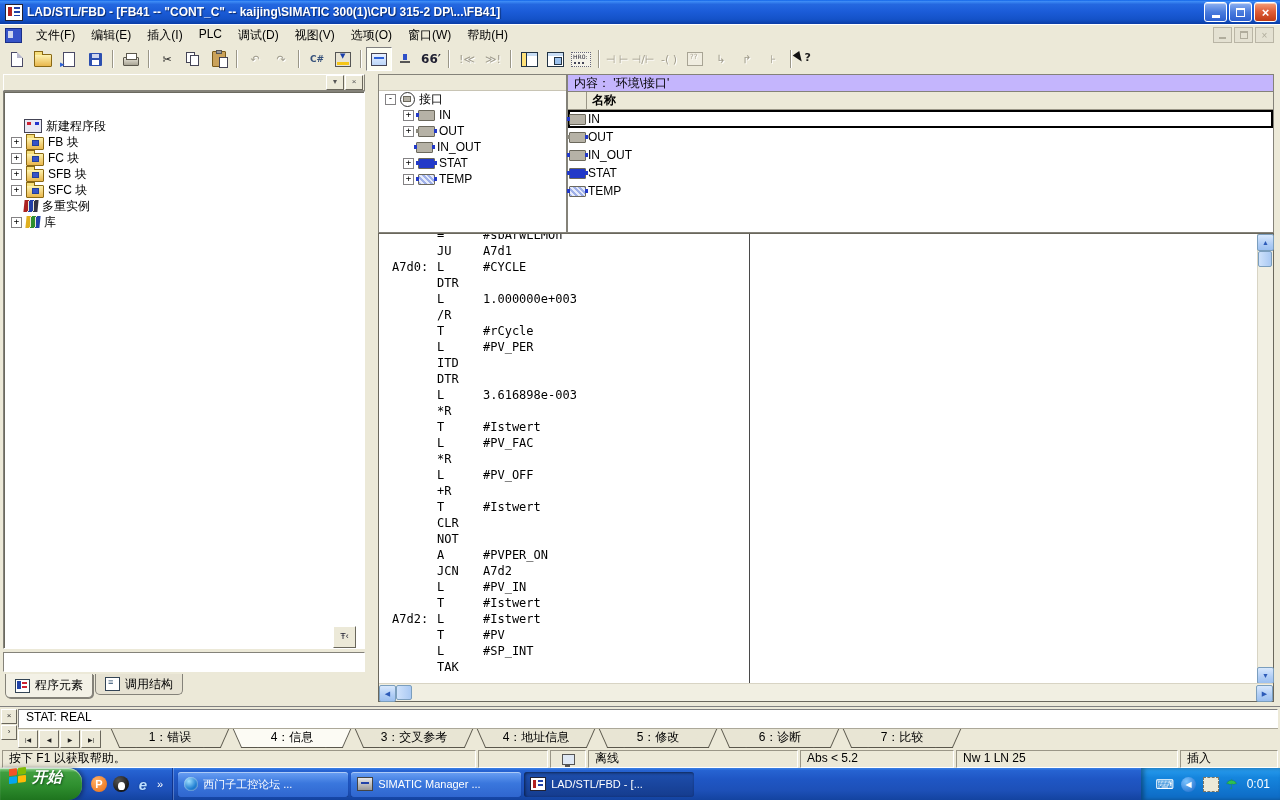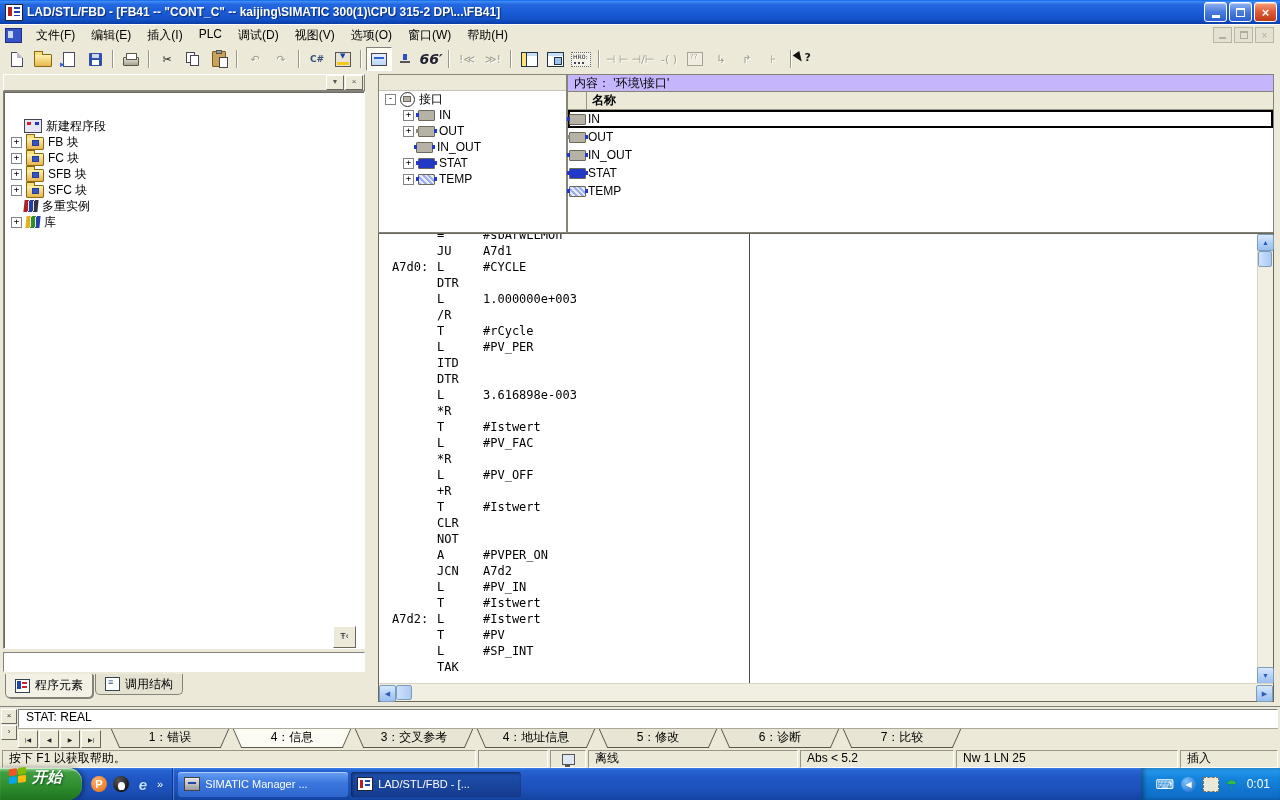--- a/index.html
+++ b/index.html
@@ -31,21 +31,21 @@
   .mdibtn .g-min{background:#b0ac9c;margin-top:6px;width:7px;height:2px;}
   .mdibtn .g-restore{border-color:#b0ac9c;width:6px;height:5px;}
   
   .toolbar{position:absolute;top:46px;left:0;right:0;height:26px;background:#ece9d8;display:flex;align-items:center;
     padding-left:4px;border-bottom:1px solid #808080;}
   .tsep{width:1px;height:18px;background:#9a9687;border-right:1px solid #fff;margin:0 4px;flex:none;}
   .tbtn{width:24px;height:22px;display:flex;align-items:center;justify-content:center;flex:none;border:1px solid transparent;}
   .tbtn.pressed{background:#fdfdf2;border-color:#808080 #fff #fff #808080;}
   .tico{font-size:11px;line-height:1;color:#1b1b1b;font-family:"DejaVu Sans",sans-serif;position:relative;display:inline-block;flex:none;}
   .tbtn.disabled .tico{color:#a19d8e;text-shadow:1px 1px 0 #fff;}
-  .ic-glasses{font-style:italic;font-weight:bold;font-size:14px;color:#223;}
+  .ic-glasses{font-weight:bold;font-size:12px;color:#223;}
   .ic-small{font-size:9px;color:#35507a;font-weight:bold;}
   .ic-page{width:10px;height:13px;background:#fff;border:1px solid #4a4a66;}
   .ic-page::after{content:'';position:absolute;right:-1px;top:-1px;border:3px solid;border-color:#ece9d8 #ece9d8 #b8b8cc #b8b8cc;}
   .ic-folder,.ic-blkfolder{width:16px;height:11px;background:linear-gradient(180deg,#fef3b0,#e8b64c);border:1px solid #8a6914;border-radius:1px;margin-top:3px;}
   .ic-folder::before,.ic-blkfolder::before{content:'';position:absolute;top:-4px;left:-1px;width:7px;height:3px;background:#f7df7b;border:1px solid #8a6914;border-bottom:none;}
   .ic-blkfolder::after{content:'';position:absolute;left:5px;top:2px;width:5px;height:4px;background:#3653c8;border:1px solid #223f9a;}
   .ic-pagearrow{width:10px;height:13px;background:#fff;border:1px solid #4a4a66;}
   .ic-pagearrow::after{content:'▸';position:absolute;left:-4px;bottom:-3px;color:#2b5fd6;font-size:9px;}
   .ic-floppy{width:13px;height:13px;background:#2c4fb0;border-radius:1px;}
   .ic-floppy::before{content:'';position:absolute;top:1px;left:3px;right:3px;height:4px;background:#cfd6ee;}
@@ -577,20 +577,24 @@
     <span>开始</span>
   </div>
   <div class="qlaunch" id="quick-launch">
       <span class="ql-icon ql-pplive">P</span>
       <span class="ql-icon ql-qq"></span>
       <span class="ql-icon ql-ie">e</span>
       <span class="ql-more">»</span>
     </div>
   <div class="tasks" id="task-buttons">
       <div class="taskbtn">
+        <span class="task-ico ico-globe"></span>
+        <span class="task-label">西门子工控论坛 ...</span>
+      </div>
+      <div class="taskbtn">
         <span class="task-ico ico-simatic"></span>
         <span class="task-label">SIMATIC Manager ...</span>
       </div>
       <div class="taskbtn active">
         <span class="task-ico ico-ladstl"></span>
         <span class="task-label">LAD/STL/FBD  - [...</span>
       </div>
     </div>
   <div class="tray">
     <span class="tray-glyph">⌨</span>

